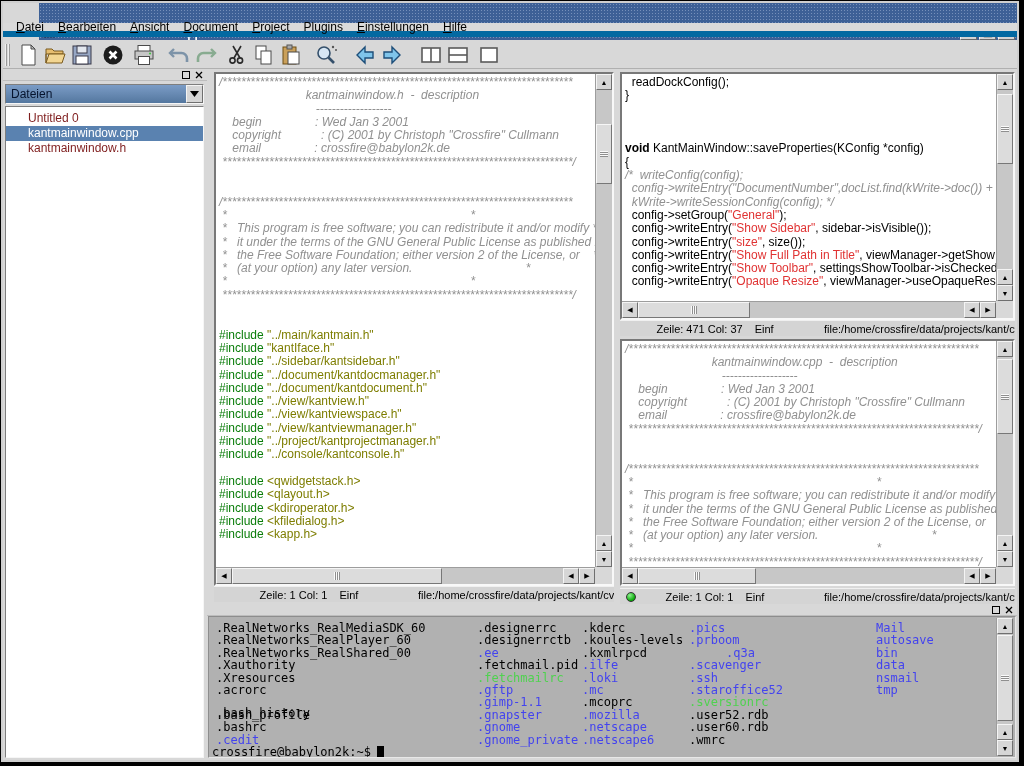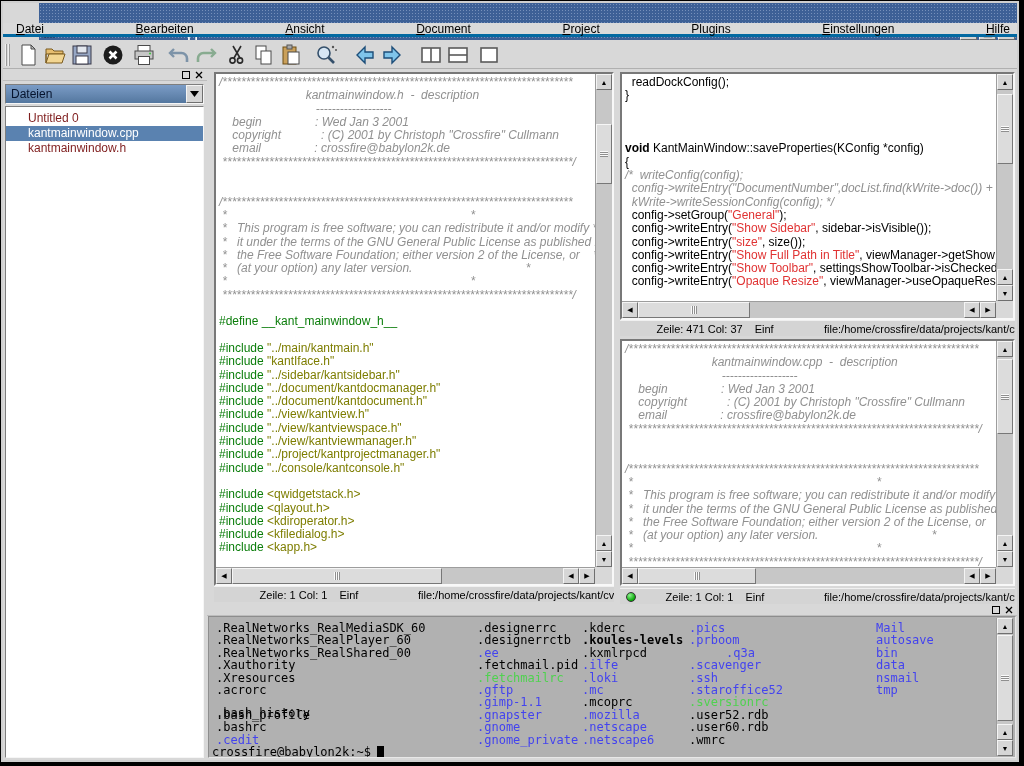--- a/index.html
+++ b/index.html
@@ -17,22 +17,22 @@
               display:flex; align-items:flex-end; padding:0 2px;margin-left:36px; }
   .titlebar .title { color:#fff; font-weight:bold; font-size:12px; margin-left:4px; flex:1;
                      white-space:nowrap; overflow:hidden; }
   .tb-icon { width:16px; height:16px; margin-right:2px; }
   .cap-btn { width:17px; height:15px; background:#d4d4d4; border:1px solid;
              border-color:#f4f4f4 #6a6a6a #6a6a6a #f4f4f4; margin-left:2px;
              display:flex; align-items:center; justify-content:center; }
 
   
   .menubar { position:absolute; left:0; top:20px; right:0; height:14px; background:#dadada;
-             border-bottom:3px solid #0369a1; display:flex; align-items:center;
-             font-size:12px; padding-left:6px;justify-content:space-between; }
+             border-bottom:6px solid #0369a1; display:flex; align-items:center;
+             font-size:12px; padding-left:6px; }
   .menu-item { padding:1px 7px; color:#000; white-space:nowrap; }
 
   
   .toolbar { position:absolute; left:0; top:39px; right:0; height:27px; background:#d8d8d8;
              border-bottom:1px solid #b0b0b0; display:flex; align-items:center; }
   .tb-handle { width:5px; height:22px; margin:0 4px 0 2px;
                border-left:2px ridge #eee; border-right:2px ridge #eee; }
   .tb { width:27px; height:26px; background:transparent; border:none; padding:1px;
         display:flex; align-items:center; justify-content:center; }
   .tb svg { display:block; }
@@ -325,21 +325,20 @@
                 <div class="code-line">&nbsp;</div>
                 <div class="code-line"><span class="seg-c">/***************************************************************************</span></div>
                 <div class="code-line"><span class="seg-c"> *                                                                         *</span></div>
                 <div class="code-line"><span class="seg-c"> *   This program is free software; you can redistribute it and/or modify *</span></div>
                 <div class="code-line"><span class="seg-c"> *   it under the terms of the GNU General Public License as published by *</span></div>
                 <div class="code-line"><span class="seg-c"> *   the Free Software Foundation; either version 2 of the License, or    *</span></div>
                 <div class="code-line"><span class="seg-c"> *   (at your option) any later version.                                  *</span></div>
                 <div class="code-line"><span class="seg-c"> *                                                                         *</span></div>
                 <div class="code-line"><span class="seg-c"> ***************************************************************************/</span></div>
                 <div class="code-line">&nbsp;</div>
-                <div class="code-line"><span class="seg-p">#define __kant_mainwindow_h__</span></div>
                 <div class="code-line">&nbsp;</div>
                 <div class="code-line"><span class="seg-p">#include </span><span class="seg-s">"../main/kantmain.h"</span></div>
                 <div class="code-line"><span class="seg-p">#include </span><span class="seg-s">"kantIface.h"</span></div>
                 <div class="code-line"><span class="seg-p">#include </span><span class="seg-s">"../sidebar/kantsidebar.h"</span></div>
                 <div class="code-line"><span class="seg-p">#include </span><span class="seg-s">"../document/kantdocmanager.h"</span></div>
                 <div class="code-line"><span class="seg-p">#include </span><span class="seg-s">"../document/kantdocument.h"</span></div>
                 <div class="code-line"><span class="seg-p">#include </span><span class="seg-s">"../view/kantview.h"</span></div>
                 <div class="code-line"><span class="seg-p">#include </span><span class="seg-s">"../view/kantviewspace.h"</span></div>
                 <div class="code-line"><span class="seg-p">#include </span><span class="seg-s">"../view/kantviewmanager.h"</span></div>
                 <div class="code-line"><span class="seg-p">#include </span><span class="seg-s">"../project/kantprojectmanager.h"</span></div>
@@ -476,21 +475,21 @@
       <div class="terminal">
         <div class="term-content">
           <div class="term-prompt" style="top: 128px;"><span>crossfire@babylon2k:~$</span><span class="cursor"></span></div>
         <div class="term-cell term-b" style="left: 4px; top: 4px;">.RealNetworks_RealMediaSDK_60</div>
               <div class="term-cell term-b" style="left: 265px; top: 4px;">.designerrc</div>
               <div class="term-cell term-b" style="left: 370px; top: 4px;">.kderc</div>
               <div class="term-cell term-d" style="left: 477px; top: 4px;">.pics</div>
               <div class="term-cell term-d" style="left: 664px; top: 4px;">Mail</div>
               <div class="term-cell term-b" style="left: 4px; top: 16.4px;">.RealNetworks_RealPlayer_60</div>
               <div class="term-cell term-b" style="left: 265px; top: 16.4px;">.designerrctb</div>
-              <div class="term-cell term-b" style="left: 370px; top: 16.4px; font-weight: bold;">.koules-levels</div>
+              <div class="term-cell term-b" style="left: 370px; top: 16.4px;">.koules-levels</div>
               <div class="term-cell term-d" style="left: 477px; top: 16.4px;">.prboom</div>
               <div class="term-cell term-d" style="left: 664px; top: 16.4px;">autosave</div>
               <div class="term-cell term-b" style="left: 4px; top: 28.8px;">.RealNetworks_RealShared_00</div>
               <div class="term-cell term-d" style="left: 265px; top: 28.8px;">.ee</div>
               <div class="term-cell term-b" style="left: 370px; top: 28.8px;">.kxmlrpcd</div>
               <div class="term-cell term-d" style="left: 477px; top: 28.8px; margin-left: 37px;">.q3a</div>
               <div class="term-cell term-d" style="left: 664px; top: 28.8px;">bin</div>
               <div class="term-cell term-b" style="left: 4px; top: 41.2px;">.Xauthority</div>
               <div class="term-cell term-b" style="left: 265px; top: 41.2px;">.fetchmail.pid</div>
               <div class="term-cell term-d" style="left: 370px; top: 41.2px;">.ilfe</div>

